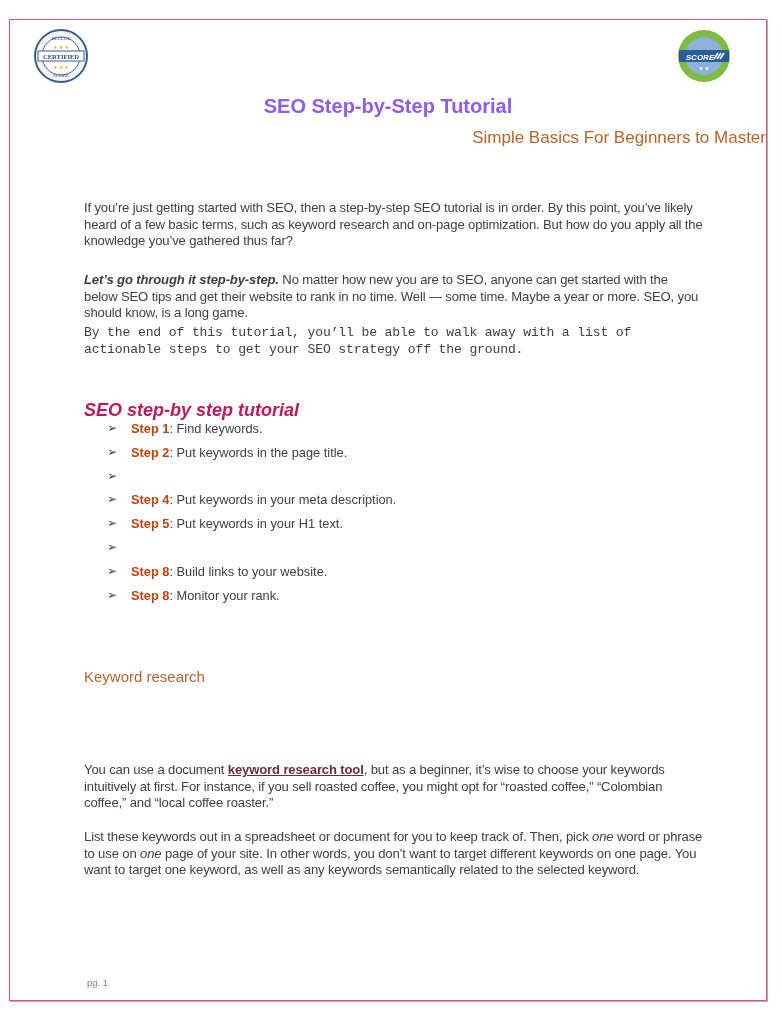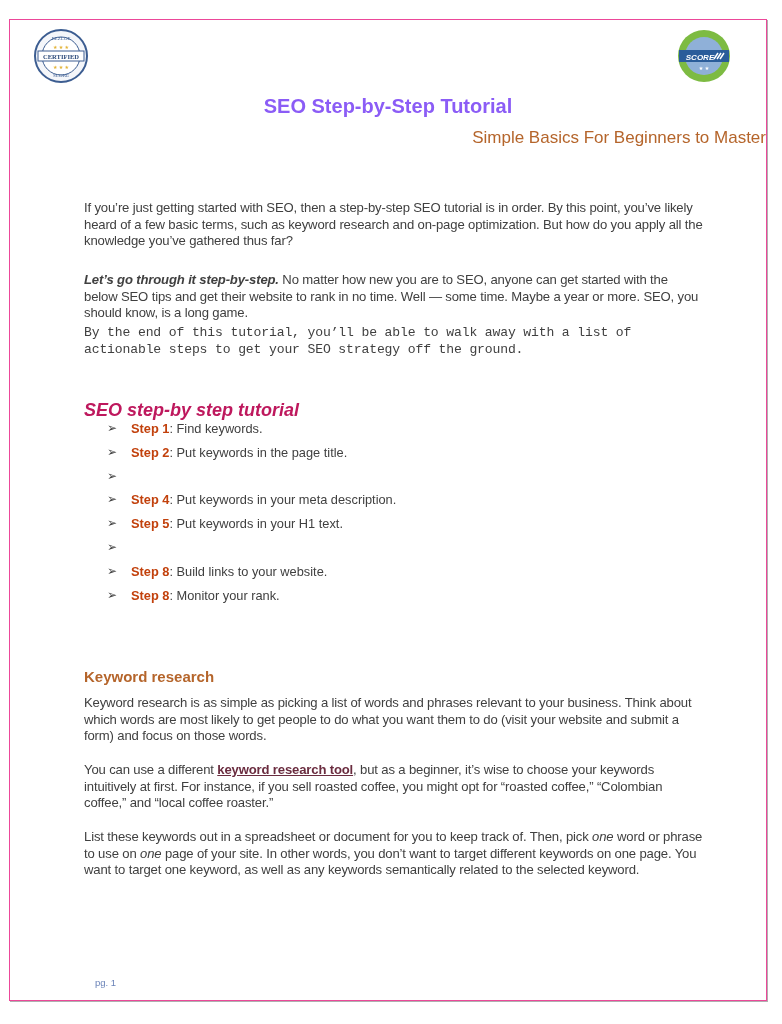--- a/index.html
+++ b/index.html
@@ -17,26 +17,26 @@
             font-size: 13.1px; line-height: 16.5px; font-family: "Liberation Sans", sans-serif; letter-spacing: -0.15px; }
     .p1 { top: 180px; }
     .p2 { top: 244px; margin-top: 8px; }
     .p3 { top: 305px; font-family: Liberation Mono, monospace; }
     .list-head { position: absolute; left: 74px; top: 380px; font-weight: bold; font-style: italic;
                  color: #be185d; font-size: 18px; }
     .steps { position: absolute; left: 97px; top: 401px; margin: 0; padding: 0; list-style: none; }
     .steps li { height: 23.8px; font-size: 12.8px; color: #404040; display: flex; align-items: flex-start; }
     .steps .arrow { width: 24px; color: #404040; font-size: 12px; }
     .steps b { color: #c2410c; }
-    .h2 { position: absolute; left: 74px; top: 648px; color: #b5652b; font-weight: bold; font-size: 15px; }
+    .h2 { position: absolute; left: 74px; top: 648px; color: #b5652b; font-weight: normal; font-size: 15px; }
     .p4 { top: 675px; }
     .p5 { top: 742px; }
     .p6 { top: 809px; }
     .link { color: #6a2c3f; font-weight: bold; text-decoration: underline; text-decoration-color: #6a2c3f; }
-    .footer { position: absolute; left: 77px; top: 957px; color: #6a83b8; font-size: 9.5px; margin-left: 8px; }
+    .footer { position: absolute; left: 77px; top: 957px; color: #6a83b8; font-size: 9.5px; }
     p { margin: 0; }
   </style>
 </head>
 <body>
 
 <div class="page">
 
   <svg class="logo-left" viewBox="0 0 56 56">
     <circle cx="28" cy="28" r="26" fill="#f4f6fa" stroke="#3c5d91" stroke-width="2"></circle>
     <circle cx="28" cy="28" r="19" fill="#ffffff" stroke="#3c5d91" stroke-width="1"></circle>
@@ -92,18 +92,17 @@
         <span class="arrow">➢</span>
         <span><b>Step 8</b><span>: Build links to your website.</span></span>
       </li>
     <li>
         <span class="arrow">➢</span>
         <span><b>Step 8</b><span>: Monitor your rank.</span></span>
       </li>
   </ul>
 
   <div class="h2">Keyword research</div>
-  <p class="body p4">Keyword research is as simple as picking a list of words and phrases relevant to your business. Think about which words are most likely to get people to do what you want them to do (visit your website and submit a form) and focus on those words.</p>
-  <p class="body p5"><span>You can use a different </span><a class="link">keyword research tool</a><span>, but as a beginner, it’s wise to choose your keywords intuitively at first. For instance, if you sell roasted coffee, you might opt for “roasted coffee,” “Colombian coffee,” and “local coffee roaster.”</span></p>
+  <p class="body p5"><span>You can use a document </span><a class="link">keyword research tool</a><span>, but as a beginner, it’s wise to choose your keywords intuitively at first. For instance, if you sell roasted coffee, you might opt for “roasted coffee,” “Colombian coffee,” and “local coffee roaster.”</span></p>
   <p class="body p6"><span>List these keywords out in a spreadsheet or document for you to keep track of. Then, pick </span><i>one</i><span> word or phrase to use on </span><i>one</i><span> page of your site. In other words, you don’t want to target different keywords on one page. You want to target one keyword, as well as any keywords semantically related to the selected keyword.</span></p>
 
   <div class="footer">pg. 1</div>
 </div>
 
 </body></html>

